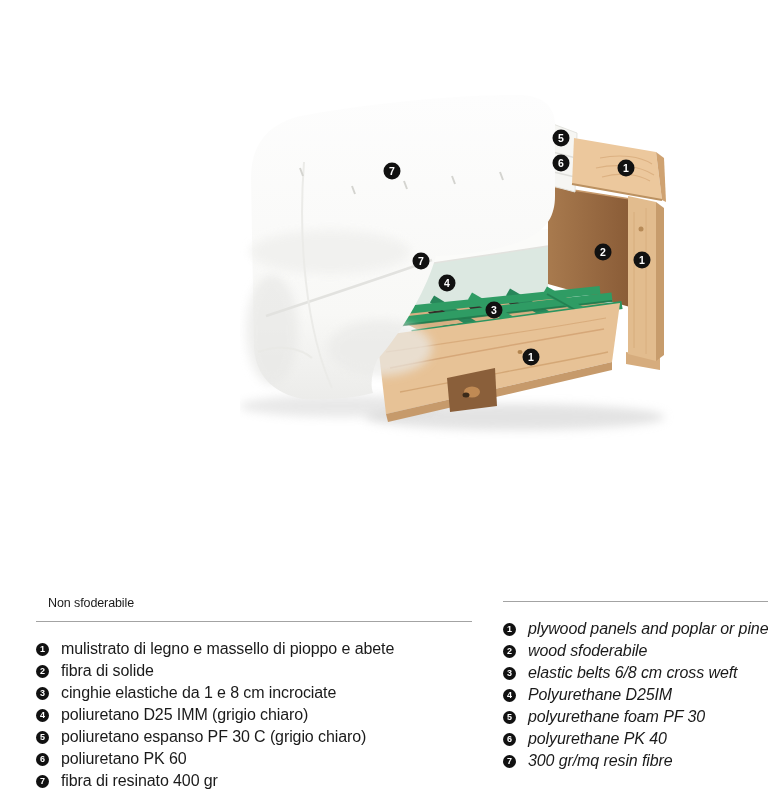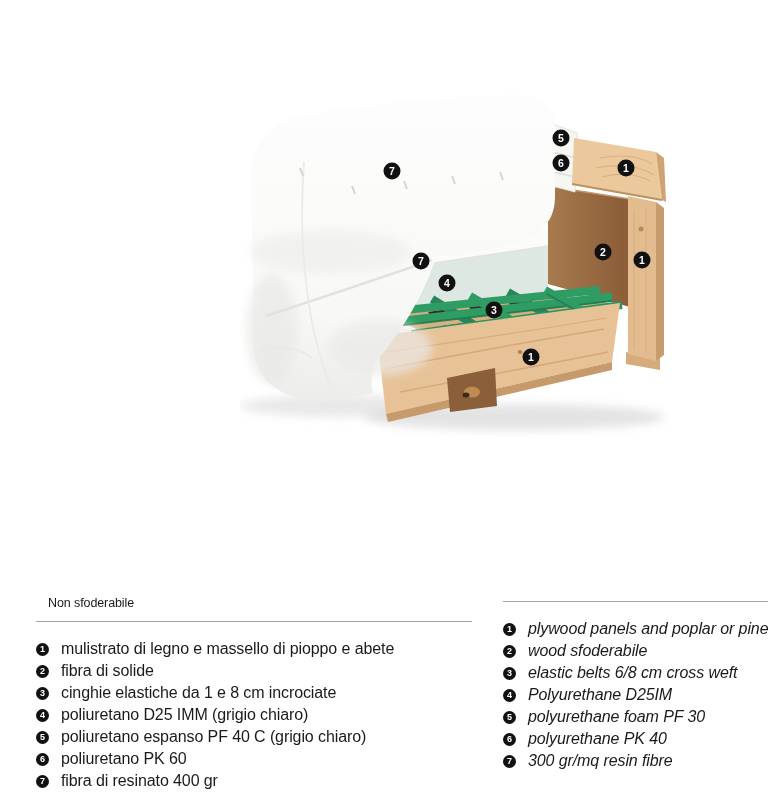--- a/index.html
+++ b/index.html
@@ -207,21 +207,21 @@
         <li class="item">
           <span class="badge">3</span>
           <span class="txt">cinghie elastiche da 1 e 8 cm incrociate</span>
         </li>
         <li class="item">
           <span class="badge">4</span>
           <span class="txt">poliuretano D25 IMM (grigio chiaro)</span>
         </li>
         <li class="item">
           <span class="badge">5</span>
-          <span class="txt">poliuretano espanso PF 40 C (grigio chiaro)</span>
+          <span class="txt">poliuretano espanso PF 30 C (grigio chiaro)</span>
         </li>
         <li class="item">
           <span class="badge">6</span>
           <span class="txt">poliuretano PK 60</span>
         </li>
         <li class="item">
           <span class="badge">7</span>
           <span class="txt">fibra di resinato 400 gr</span>
         </li>
       </ul>

